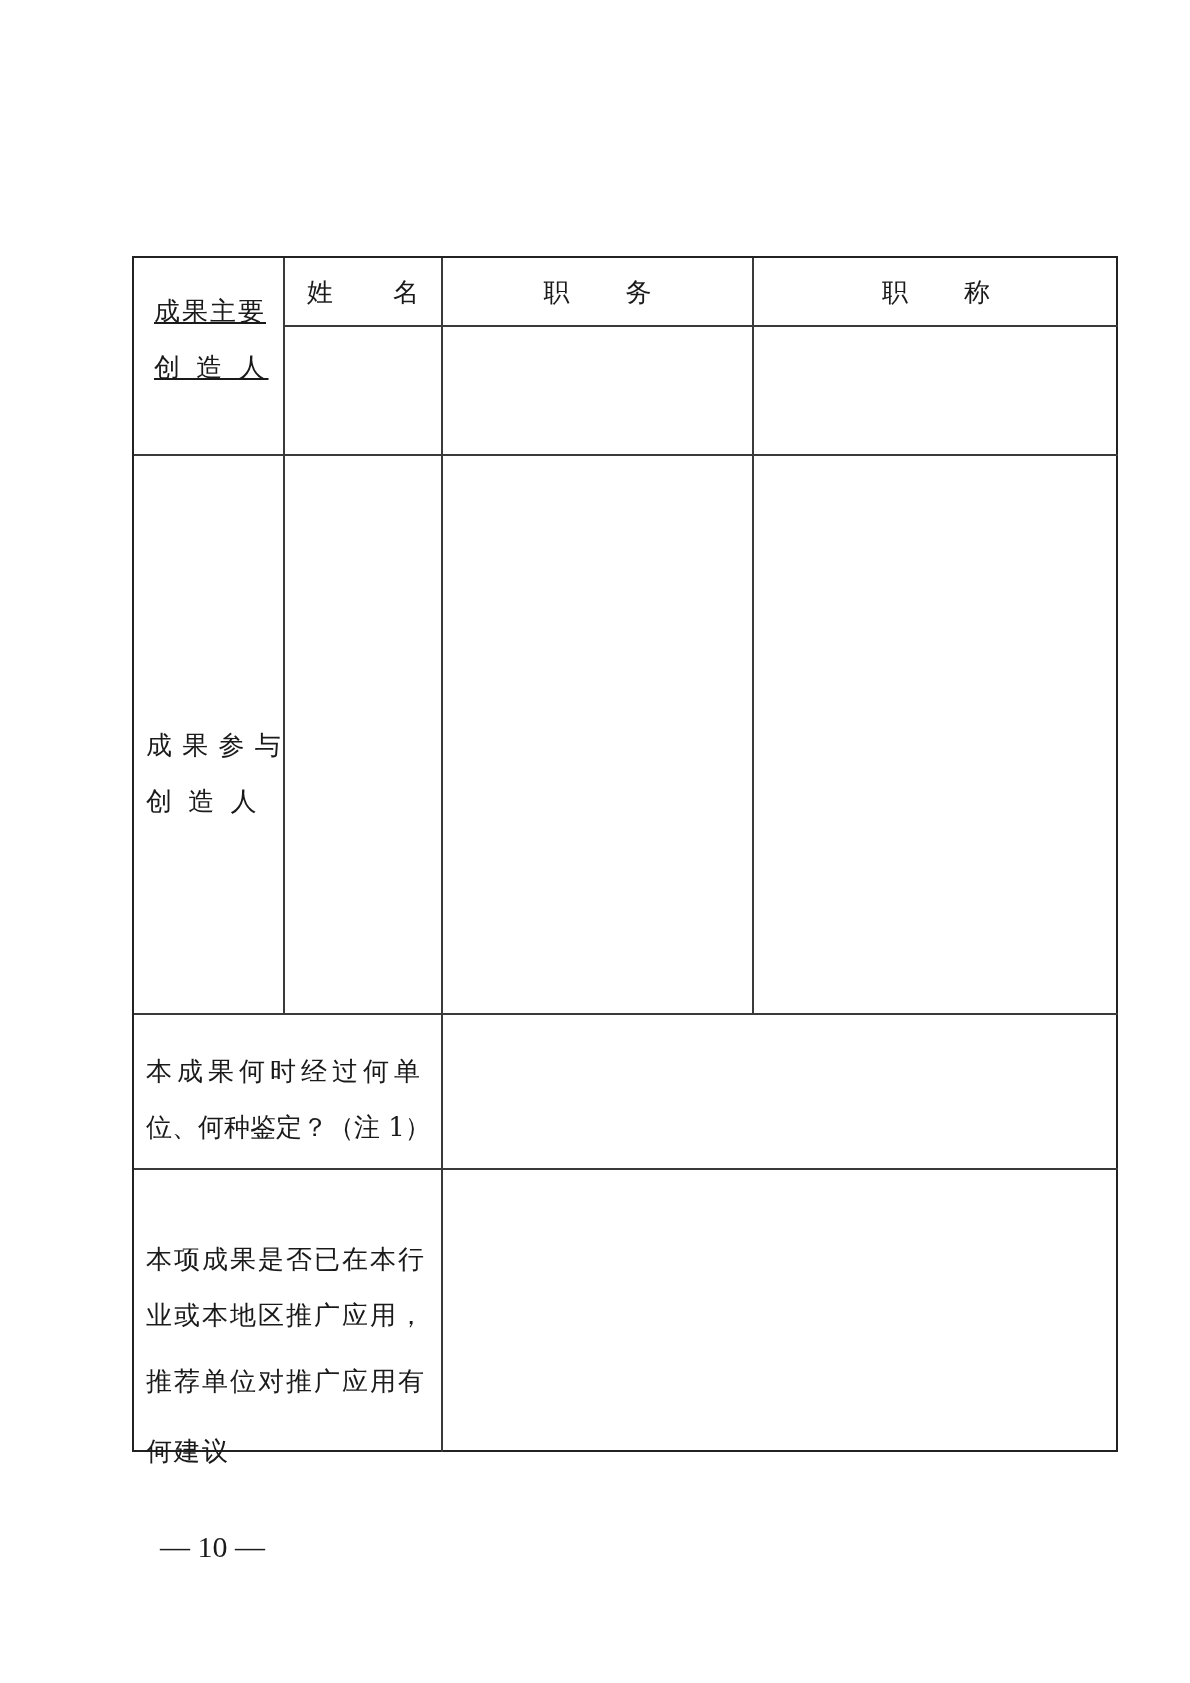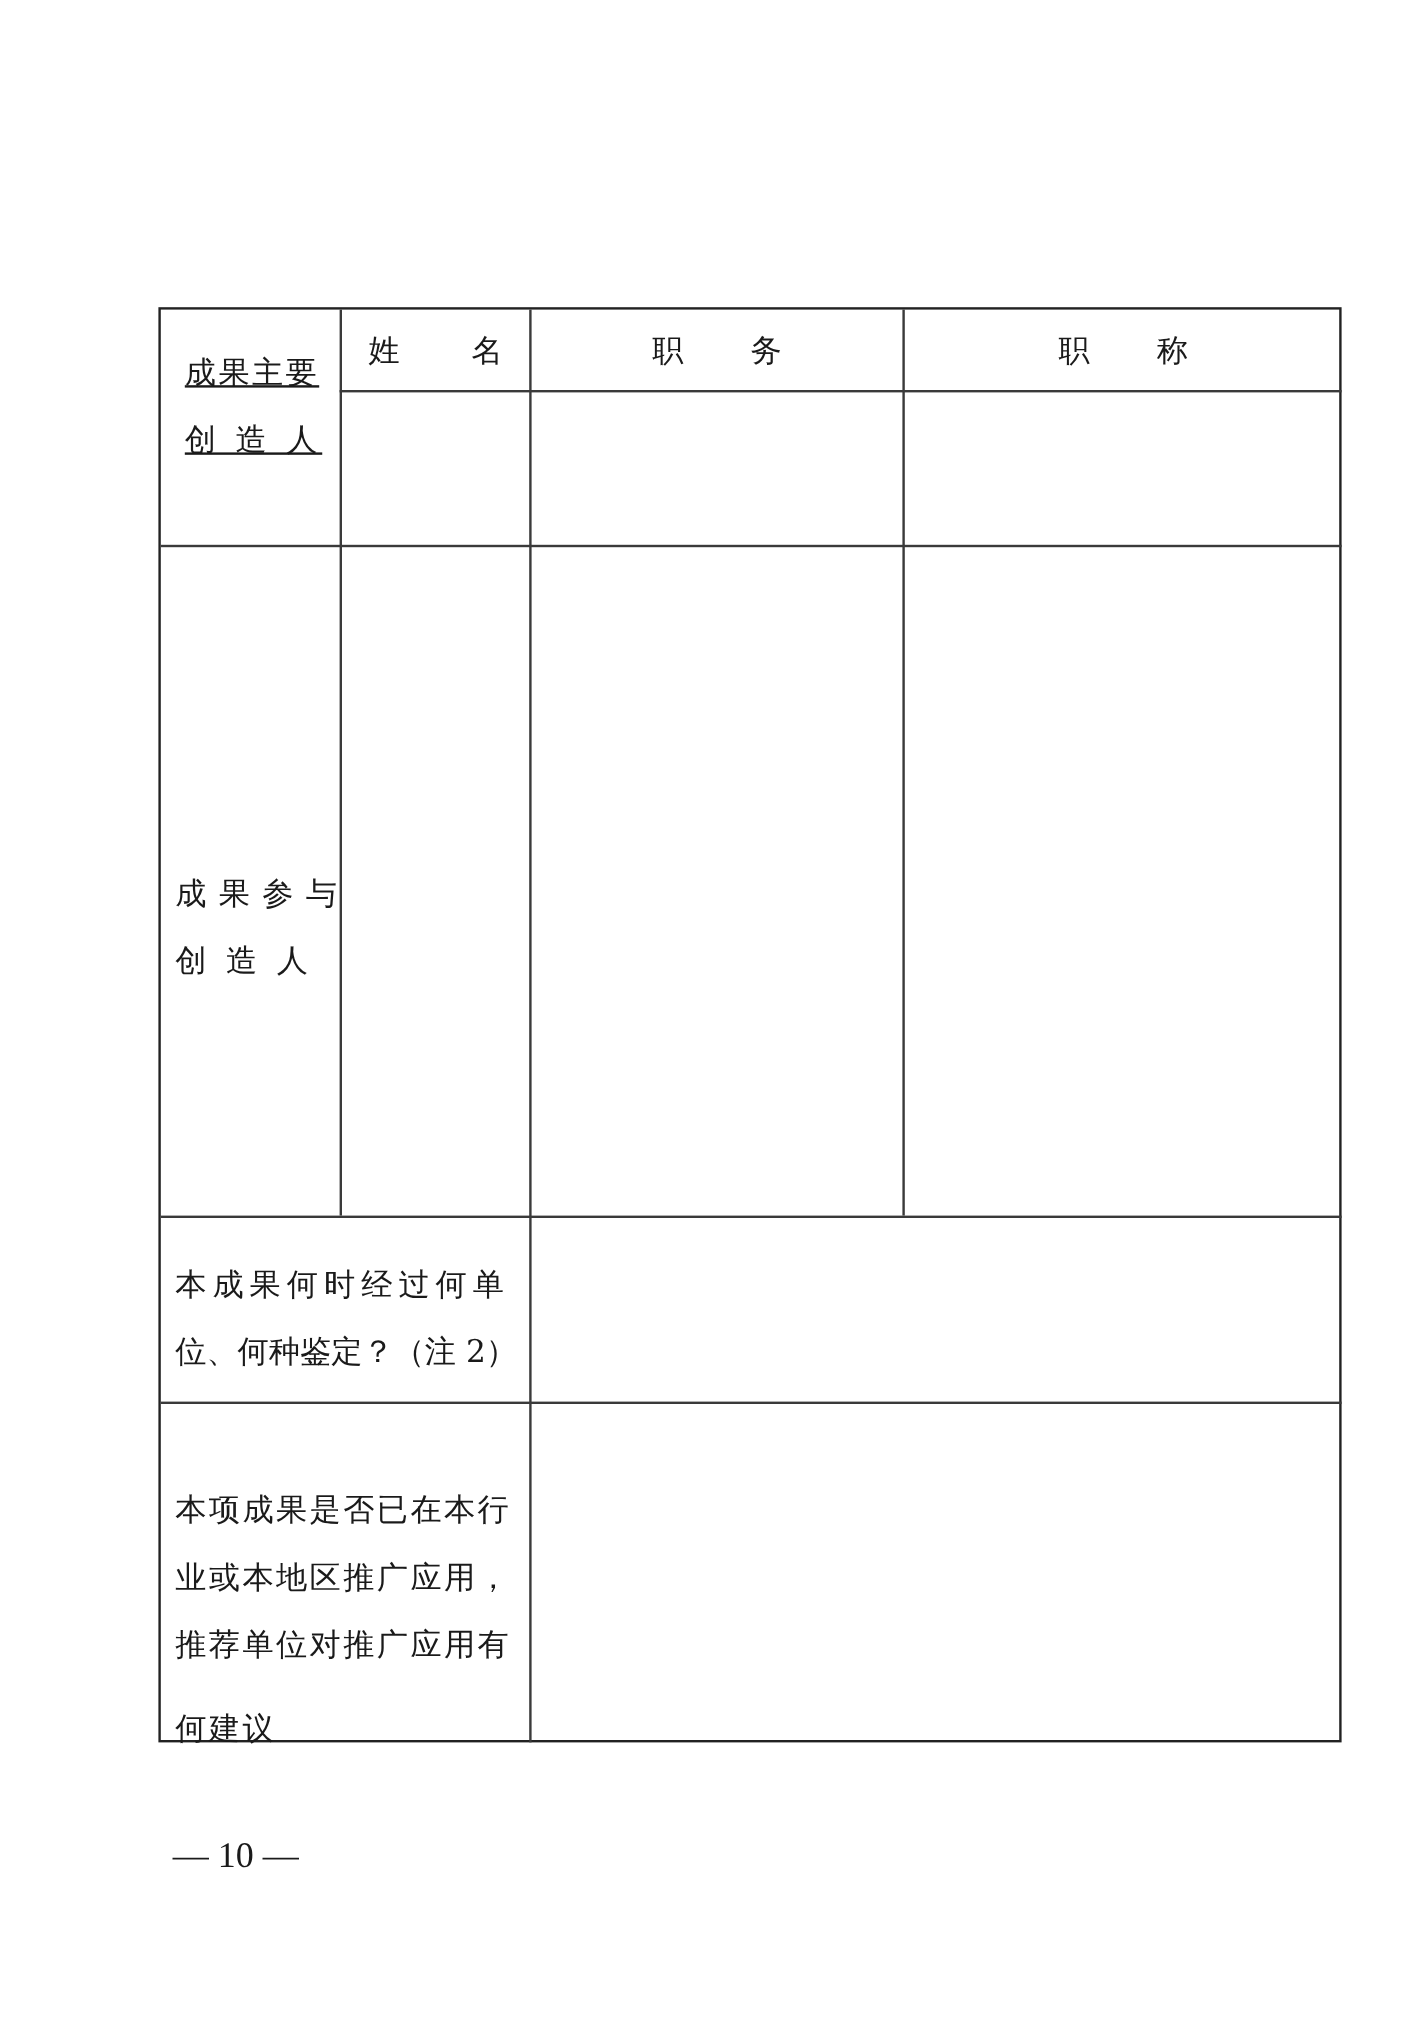--- a/index.html
+++ b/index.html
@@ -9,21 +9,21 @@
          border:2px solid #222; box-sizing:border-box; }
   .line { position:absolute; background:#3a3a3a; }
   .v { width:2px; }
   .h { height:2px; }
   .hdr { position:absolute; top:0; height:69px; display:flex; align-items:center;
          justify-content:center; font-size:26px; }
   .hdr span { display:inline-block; }
   .label-block { position:absolute; font-size:26px; letter-spacing:0; }
   .label-block div { height:26px; line-height:26px; white-space:nowrap; }
   .fill { position:absolute; }
-  .page-no { position:absolute; top:1530px; left:144px; font-size:30px;
+  .page-no { position:absolute; top:1530px; left:160px; font-size:30px;
              font-family:"Liberation Serif","DejaVu Serif",serif; white-space:nowrap; }
 </style>
 </head>
 <body>
 
 <div class="tbl">
 
   <div class="line v" style="left:149px; top:0; height:755px;"></div>
   <div class="line v" style="left:307px; top:0; height:1194px;"></div>
   <div class="line v" style="left:618px; top:0; height:755px;"></div>
@@ -61,26 +61,26 @@
     <div style="letter-spacing:1px;">成 果 参 与</div>
     <div style="margin-top:30px; letter-spacing:4px;">创 造 人</div>
   </div>
 
   <div class="fill" style="left:151px; top:198px; width:156px; height:557px;"></div>
   <div class="fill" style="left:309px; top:198px; width:309px; height:557px;"></div>
   <div class="fill" style="left:620px; top:198px; width:364px; height:557px;"></div>
 
   <div class="label-block" style="left:12px; top:800px;">
     <div style="letter-spacing:5px;">本成果何时经过何单</div>
-    <div style="margin-top:30px; letter-spacing:0px;">位、何种鉴定？（注 2）</div>
+    <div style="margin-top:30px; letter-spacing:0px;">位、何种鉴定？（注 1）</div>
   </div>
   <div class="fill" style="left:309px; top:757px; width:675px; height:153px;"></div>
 
   <div class="label-block" style="left:12px; top:988px;">
     <div style="letter-spacing:2px;">本项成果是否已在本行</div>
     <div style="margin-top:30px; letter-spacing:2px;">业或本地区推广应用，</div>
-    <div style="margin-top:30px; letter-spacing:2px;text-align:right;">推荐单位对推广应用有</div>
+    <div style="margin-top:40px; letter-spacing:2px;text-align:right;">推荐单位对推广应用有</div>
     <div style="margin-top:44px; letter-spacing:2px;">何建议</div>
   </div>
   <div class="fill" style="left:309px; top:912px; width:675px; height:282px;"></div>
 </div>
 
 <div class="page-no">— 10 —</div>
 
 </body></html>

